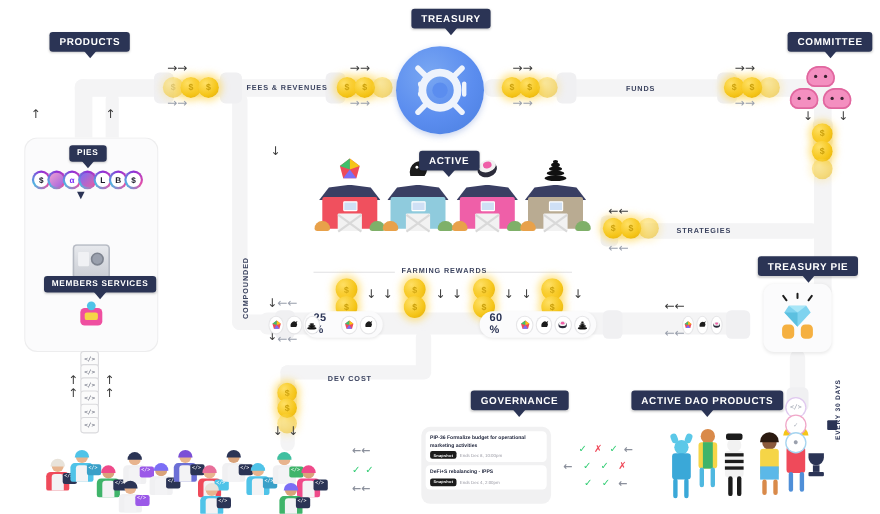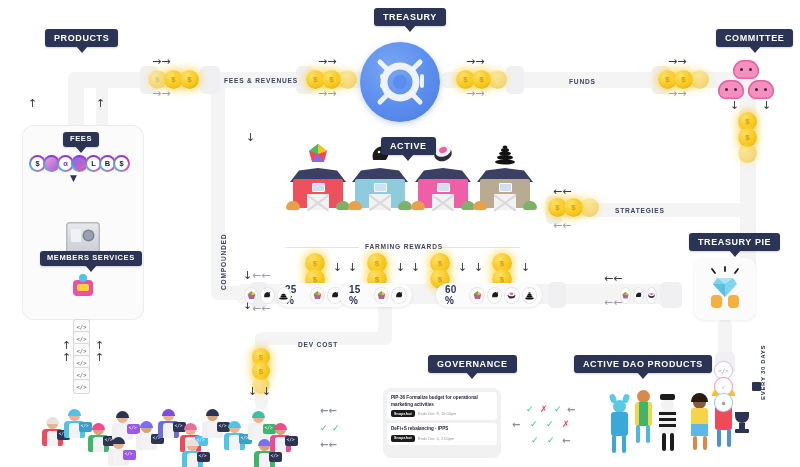--- a/index.html
+++ b/index.html
@@ -420,21 +420,21 @@
 
   <div class="ribbon tail" style="left:45px; top:29px;">PRODUCTS</div>
   <div class="ribbon tail" style="left:374px; top:8px;">TREASURY</div>
   <div class="ribbon tail" style="left:716px; top:29px;">COMMITTEE</div>
   <div class="ribbon tail" style="left:381px; top:137px;">ACTIVE</div>
   <div class="ribbon tail" style="left:689px; top:233px;">TREASURY PIE</div>
   <div class="ribbon tail" style="left:406px; top:355px;margin-left:22px;">GOVERNANCE</div>
   <div class="ribbon tail" style="left:574px; top:355px;">ACTIVE DAO PRODUCTS</div>
 
   <div class="panel white" style="left:22px; top:125px; width:122px; height:195px;"></div>
-  <div class="ribbon tail small" style="left:63px; top:132px;">FEES</div>
+  <div class="ribbon tail small" style="left:63px; top:132px;">PIES</div>
   <div style="position:absolute; left:29px; top:155px; display:flex; gap:-2px; z-index:22;">
     <div class="pietok" style="margin-right:-3px;">
         <div class="in">$</div>
       </div>
     <div class="pietok" style="margin-right:-3px;">
         <div class="in" style="background:linear-gradient(135deg,#f0a0d0,#a060e0);"></div>
       </div>
     <div class="pietok" style="margin-right:-3px;">
         <div class="in" style="color:#7b2ff7;">α</div>
       </div>
@@ -552,36 +552,20 @@
         <div class="body" style="background:#b9ab92;"></div>
         <div class="win"></div>
         <div class="door"></div>
       <div class="bush" style="left:-4px; background:#e8a14a;"></div>
         <div class="bush" style="right:-4px; background:#7fb069;"></div>
       </div>
   </div>
 
   <div class="pill" style="left:276px; top:283px; width:72px;">
     <span class="pct">25 %</span>
-    <span class="tokchip">
-        <svg width="11" height="11" viewBox="0 0 26 24">
-          <path d="M13 2 L22 9 L19 20 L7 20 L4 9 Z" fill="#ef4a5a"></path>
-          <path d="M13 2 L22 9 L13 12 Z" fill="#f5c518"></path>
-          <path d="M4 9 L13 12 L13 2 Z" fill="#3fc06a"></path>
-          <path d="M13 12 L19 20 L7 20 Z" fill="#7b6ef6"></path>
-        </svg>
-      </span>
-    <span class="tokchip">
-        <svg width="10" height="10" viewBox="0 0 26 24">
-          <path d="M6 18 Q4 10 10 6 Q14 3 18 6 L22 3 L20 8 Q23 12 19 18 Z" fill="#1c1c1c"></path>
-        </svg>
-      </span>
-  </div>
-  <div class="pill" style="left:340px; top:283px; width:72px;">
-    <span class="pct">15 %</span>
     <span class="tokchip">
         <svg width="11" height="11" viewBox="0 0 26 24">
           <path d="M13 2 L22 9 L19 20 L7 20 L4 9 Z" fill="#ef4a5a"></path>
           <path d="M13 2 L22 9 L13 12 Z" fill="#f5c518"></path>
           <path d="M4 9 L13 12 L13 2 Z" fill="#3fc06a"></path>
           <path d="M13 12 L19 20 L7 20 Z" fill="#7b6ef6"></path>
         </svg>
       </span>
     <span class="tokchip">
         <svg width="10" height="10" viewBox="0 0 26 24">

